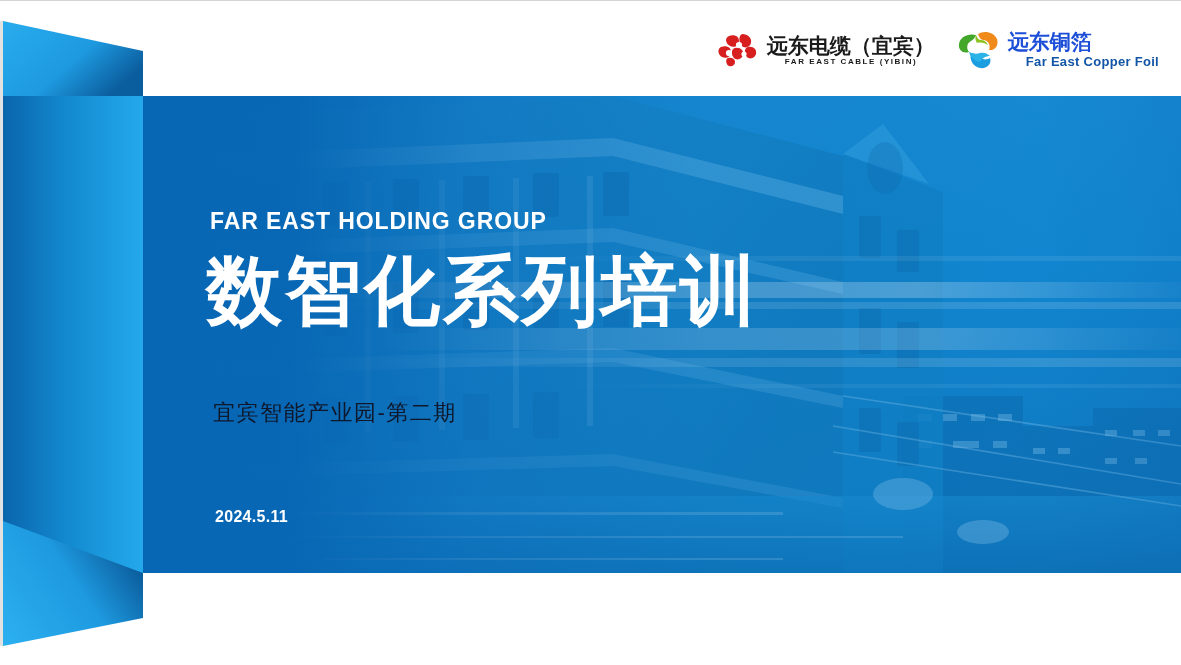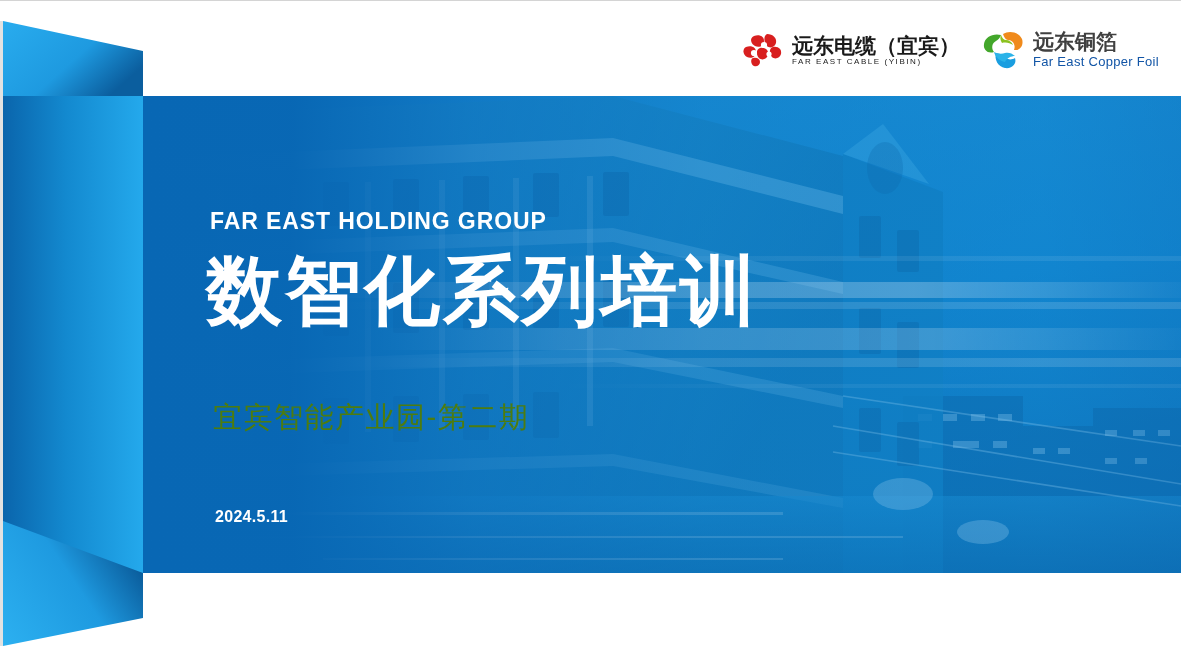--- a/index.html
+++ b/index.html
@@ -40,28 +40,29 @@
   .logo-mark { flex: 0 0 auto; display: block; }
   .logo-text { display: flex; flex-direction: column; justify-content: center; }
   .logo-cn {
     font-size: 21px;
     font-weight: bold;
     letter-spacing: 0px;
     line-height: 1.04;
     white-space: nowrap;
   }
   .logo-cn.cable { color: #1a1a1a; }
-  .logo-cn.foil  { color: #404040; }
+  .logo-cn.foil  { color: #1d4ed8; }
   .logo-en {
     font-size: 8px;
-    font-weight: normal;
+    font-weight: bold;
     letter-spacing: 1.4px;
     line-height: 1.25;
     margin-top: 1px;
     white-space: nowrap;
+    margin-left: 18px;
   }
   .logo-en.cable { color: #1a1a1a; letter-spacing: 1.55px; }
   .logo-en.foil  { color: #1255a6; letter-spacing: 0.3px; font-size: 13px; }
 
   
   .panel {
     position: absolute;
     left: 143px;
     top: 95px;
     width: 1038px;
@@ -117,25 +118,25 @@
     font-weight: 700;
     letter-spacing: 3px;
     line-height: 1.04;
     white-space: nowrap;
     color: #ffffff;
   }
   .subtitle {
     position: absolute;
     top: 302px;
     left: 3px;
-    font-size: 29px;
+    font-size: 22px;
     font-weight: 400;
     letter-spacing: 1.5px;
     white-space: nowrap;
-    color: #4d7c0f;
+    color: #0f172a;
   }
   .date {
     position: absolute;
     top: 412px;
     left: 5px;
     font-size: 16px;
     font-weight: 700;
     letter-spacing: 0.3px;
     white-space: nowrap;
     color: #ffffff;

